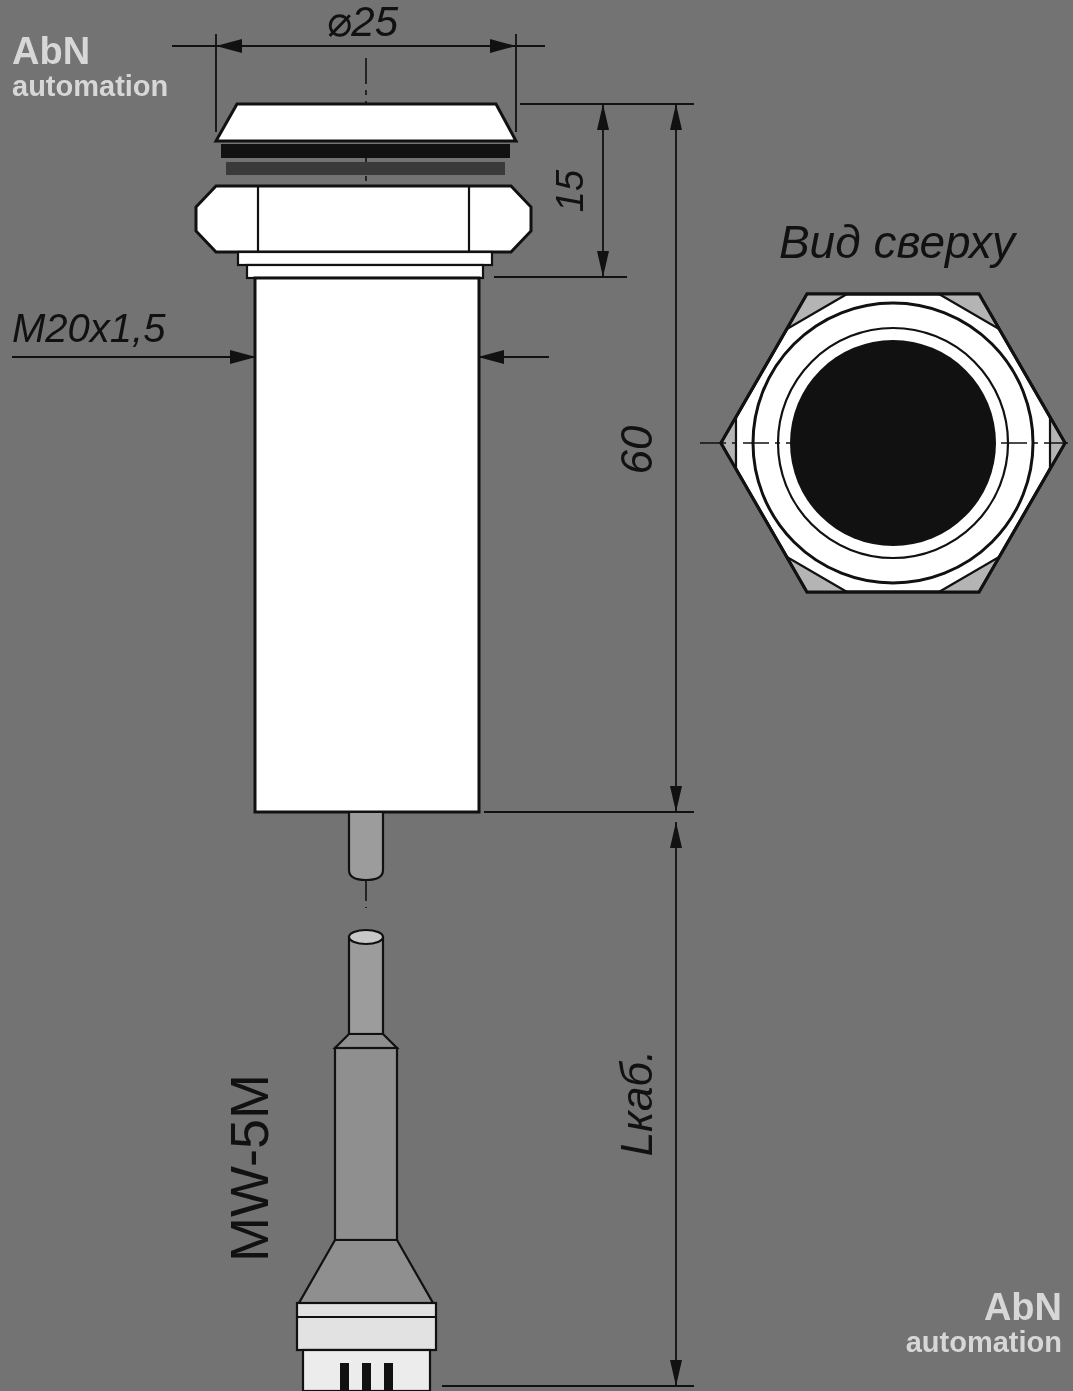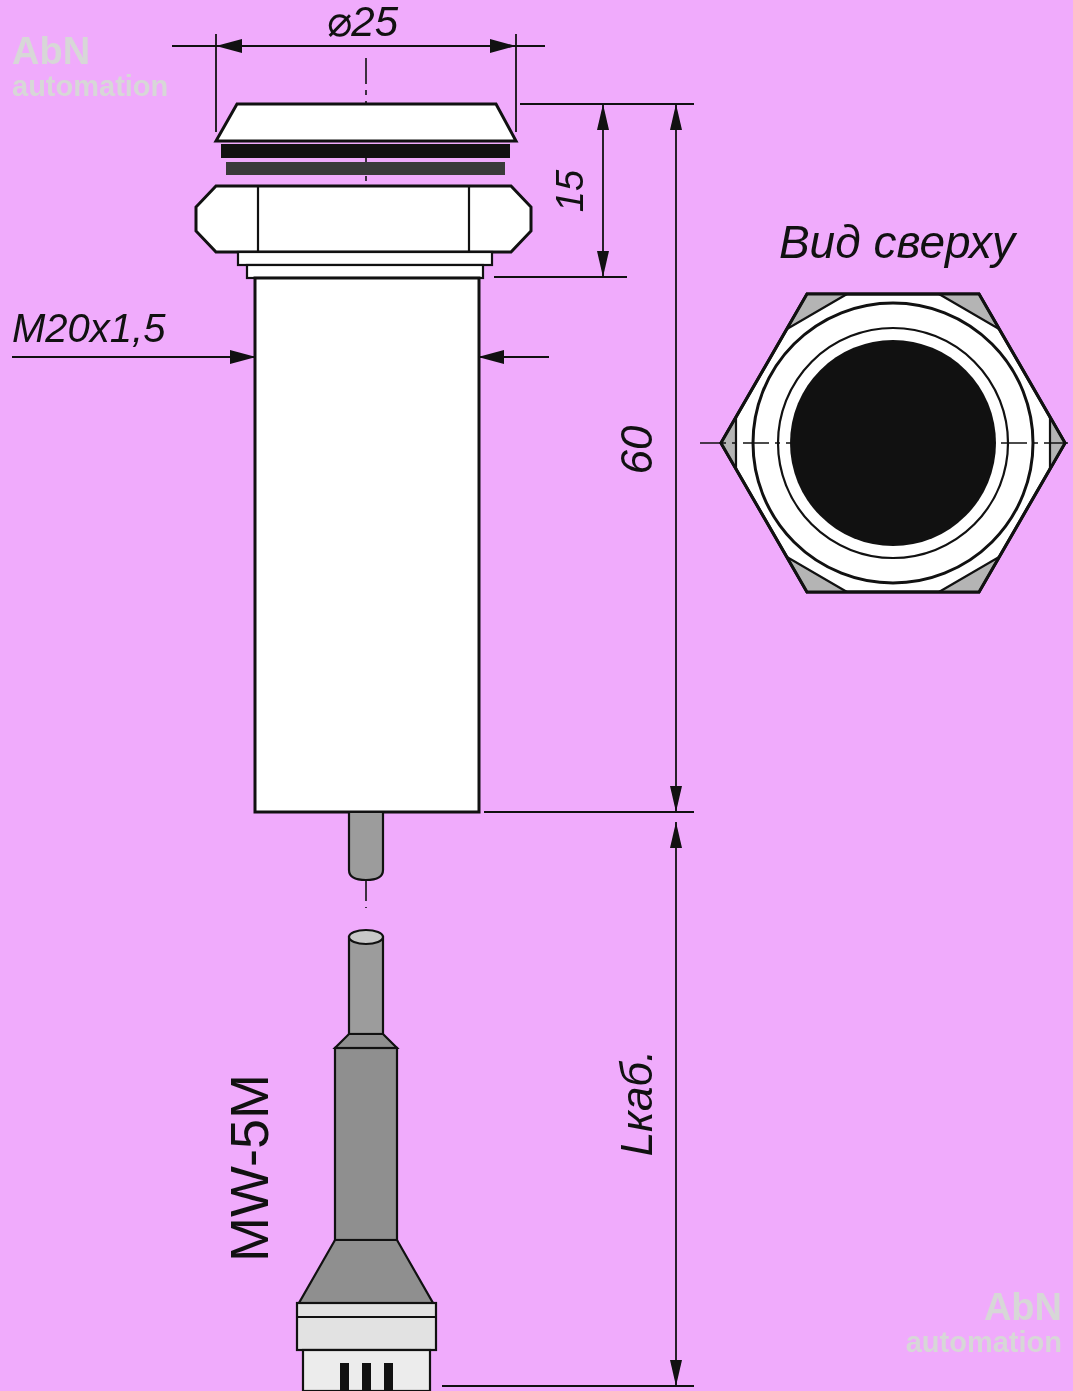--- a/index.html
+++ b/index.html
@@ -1,16 +1,16 @@
 <!DOCTYPE html>
 <html><head>
 <meta charset="utf-8">
 <style>
   html,body{margin:0;padding:0;background:#fff;}
-  .page{width:1073px;height:1391px;position:relative;background:#f0abfc;overflow:hidden;}
+  .page{width:1073px;height:1391px;position:relative;background:#737373;overflow:hidden;}
   svg{display:block;}
   .outline{stroke:#111;stroke-width:3;stroke-linejoin:miter;}
   .thin{stroke:#111;stroke-width:2.2;}
   .dimline{stroke:#111;stroke-width:1.8;fill:none;}
   .centerline{stroke:#111;stroke-width:1.6;fill:none;stroke-dasharray:26 6 5 6;}
   .arrow{fill:#111;stroke:none;}
   .dim-text{font-family:"Liberation Sans","DejaVu Sans",sans-serif;font-style:italic;fill:#111;}
   .label-text{font-family:"Liberation Sans","DejaVu Sans",sans-serif;fill:#111;}
   .wm{font-family:"Liberation Sans","DejaVu Sans",sans-serif;font-weight:bold;}
 </style>

